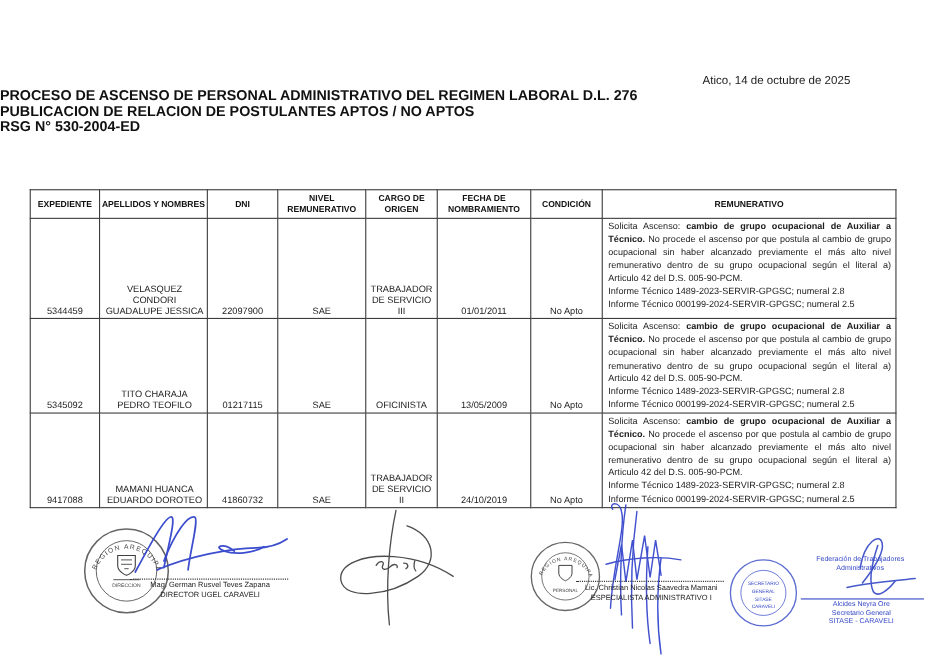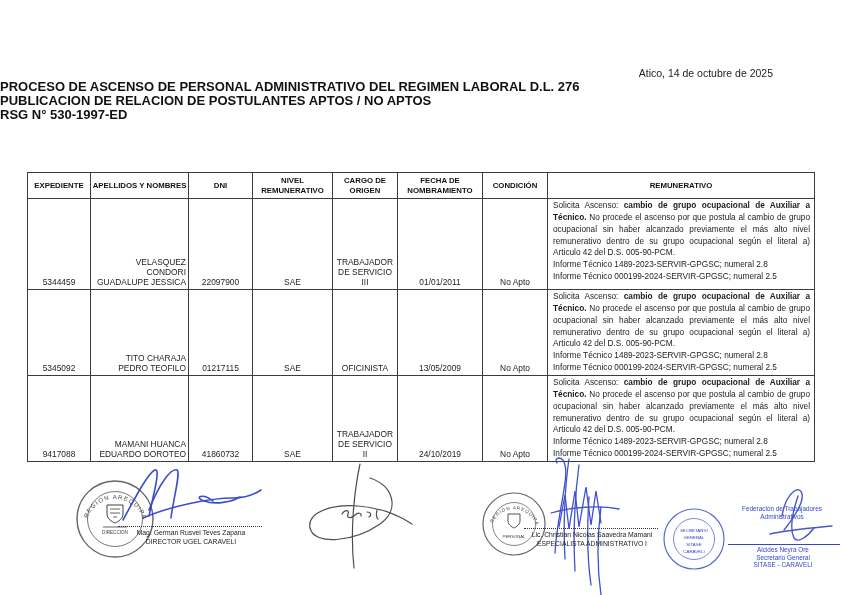--- a/index.html
+++ b/index.html
@@ -16,21 +16,21 @@
     font-weight:bold;font-size:13px;line-height:14px;color:#111;}
 
   table.main{position:absolute;top:172px;left:27px;width:787px;border-collapse:collapse;
     table-layout:fixed;}
   table.main th,table.main td{border:1.2px solid #3c3c3c;overflow:hidden;}
   table.main th{font-size:7.8px;font-weight:bold;text-align:center;vertical-align:middle;
     padding:2px 1px;line-height:9.5px;color:#111;}
   tr.hdr{height:26px;margin-top:17px;}
   tr.r1{height:91px;} tr.r2{height:86px;} tr.r3{height:83px;}
   td.cb{vertical-align:bottom;text-align:center;font-size:8.4px;padding:2px 2px;color:#1c1c1c;}
-  td.cname{text-align:right;padding-left:4px;line-height:10px;}
+  td.cname{text-align:center;padding-left:4px;line-height:10px;}
   td.obs{vertical-align:top;font-size:8.25px;line-height:11.85px;padding:1px 4px 1px 5px;
     text-align:justify;color:#1c1c1c;}
   .obs b{font-weight:bold;}
   .nm{line-height:10px;}
 
   .sig-label{position:absolute;text-align:center;font-size:6.8px;line-height:9px;color:#222;}
   .dotted{position:absolute;border-top:1.6px dotted #333;}
   .blurry{filter:blur(0.35px);}
   svg{position:absolute;overflow:visible;}
   .stamp-txt{font-family:"Liberation Sans",sans-serif;}
@@ -40,21 +40,21 @@
 </head>
 <body>
 
 <div class="page">
 
   <div class="date-line">Atico, 14 de octubre de 2025</div>
 
   <div class="titles">
     <div>PROCESO DE ASCENSO DE PERSONAL ADMINISTRATIVO DEL REGIMEN LABORAL D.L. 276</div>
     <div>PUBLICACION DE RELACION DE POSTULANTES APTOS / NO APTOS</div>
-    <div>RSG N° 530-1997-ED</div>
+    <div>RSG N° 530-2004-ED</div>
   </div>
 
   <table class="main">
     <colgroup>
       <col style="width:63px">
         <col style="width:98px">
         <col style="width:64px">
       <col style="width:80px">
         <col style="width:65px">
         <col style="width:85px">

